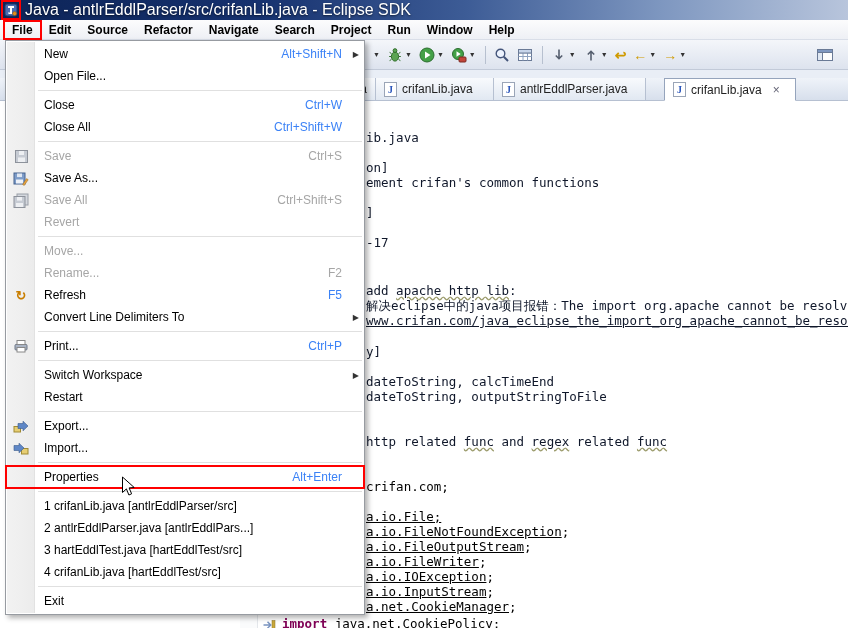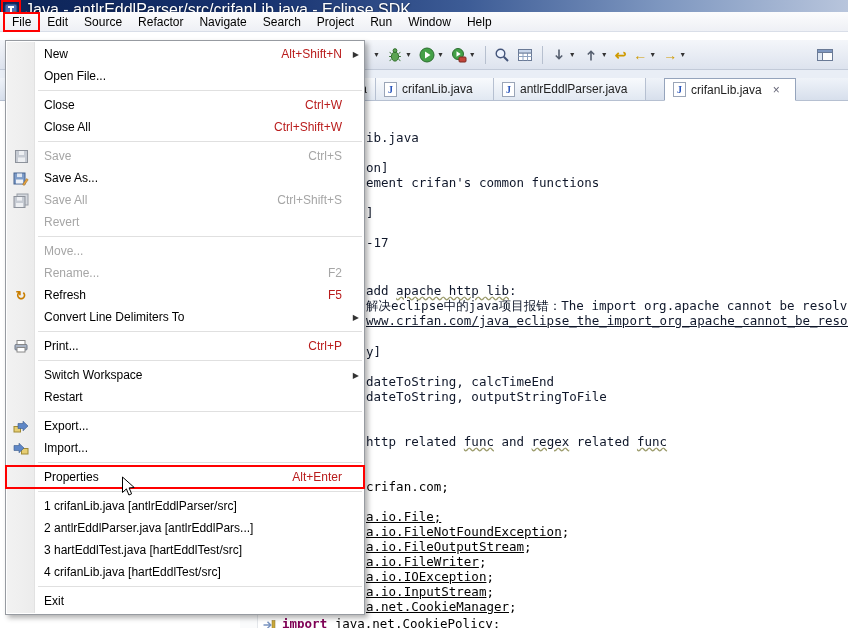--- a/index.html
+++ b/index.html
@@ -10,23 +10,23 @@
   
   .titlebar { position:absolute; top:0; left:0; right:0; height:20px;
     background:linear-gradient(90deg,#0d2457 0%,#16316e 30%,#3d5c96 55%,#7e97c0 78%,#b8c5dc 100%);
     display:flex; align-items:center; padding-left:3px; z-index:5; }
   .win-icon { width:16px; height:16px; display:flex; align-items:center; justify-content:center;
     outline:2px solid #f00; outline-offset:0; background:transparent; }
   .title-text { color:#fff; font-size:16px; margin-left:6px; white-space:nowrap;
     text-shadow:0 1px 2px rgba(0,0,0,.6); }
 
   
-  .menubar { position:absolute; top:12px; left:0; right:0; height:20px;
+  .menubar { position:absolute; top:20px; left:0; right:0; height:20px;
     background:linear-gradient(#fcfcfd,#eef0f5); border-bottom:1px solid #d9dee8;
-    display:flex; align-items:center; padding-left:4px; font-size:12px; z-index:5; }
+    display:flex; align-items:center; padding-left:4px; font-size:12px; z-index:5;font-weight:bold; }
   .mb-item { padding:2px 8px; color:#000; white-space:nowrap; }
   .mb-item.annotated { outline:2px solid #f00; outline-offset:-1px; }
 
   
   .toolbar { position:absolute; top:40px; left:0; right:0; height:30px;
     background:linear-gradient(#f4f6fa,#dde3ee); border-bottom:1px solid #c2cad8; z-index:2; }
   .tb-row { position:absolute; left:368px; top:3px; display:flex; align-items:center; }
   .tb-btn { height:23px; display:flex; align-items:center; justify-content:center;
     padding:0 3px; border-radius:2px; margin-right:1px; }
   .tb-sep { width:1px; height:18px; background:#b7c0cf; margin:0 5px; }
@@ -63,21 +63,21 @@
 
   
   .menu { position:absolute; left:5px; top:40px; width:360px; z-index:10;
     background:#fff; border:1px solid #979ba1; box-shadow:3px 3px 5px rgba(0,0,0,.3);
     padding:2px 0; }
   .menu .gutter { position:absolute; left:1px; top:1px; bottom:1px; width:28px;
     background:linear-gradient(90deg,#f2f2f2,#ececec); border-right:1px solid #e2e2e2; }
   .mi { position:relative; height:22px; display:flex; align-items:center;
     padding-left:38px; padding-right:10px; font-size:12px; color:#000; }
   .mi .lab { white-space:nowrap; }
-  .mi .sc { margin-left:auto; padding-left:20px; color:#b91c1c; white-space:nowrap; margin-right:12px; }
+  .mi .sc { margin-left:auto; padding-left:20px; color:#3b82f6; white-space:nowrap; margin-right:12px; }
   .mi.disabled .lab, .mi.disabled .sc { color:#a6a6a6; }
   .mi .arrow { position:absolute; right:5px; top:7px; font-size:8px; color:#333; }
   .mi .ic { position:absolute; left:7px; top:3px; width:16px; height:16px;
     display:flex; align-items:center; justify-content:center; z-index:1; font-size:13px; }
   .mi.annotated { outline:2px solid #f00; outline-offset:-1px; }
   .msep { height:7px; display:flex; align-items:center; padding-left:32px; padding-right:2px; }
   .msep i { flex:1; height:1px; background:#e0e0e0; }
   .ic-refresh { color:#c97e00; font-weight:bold; }
 
   

